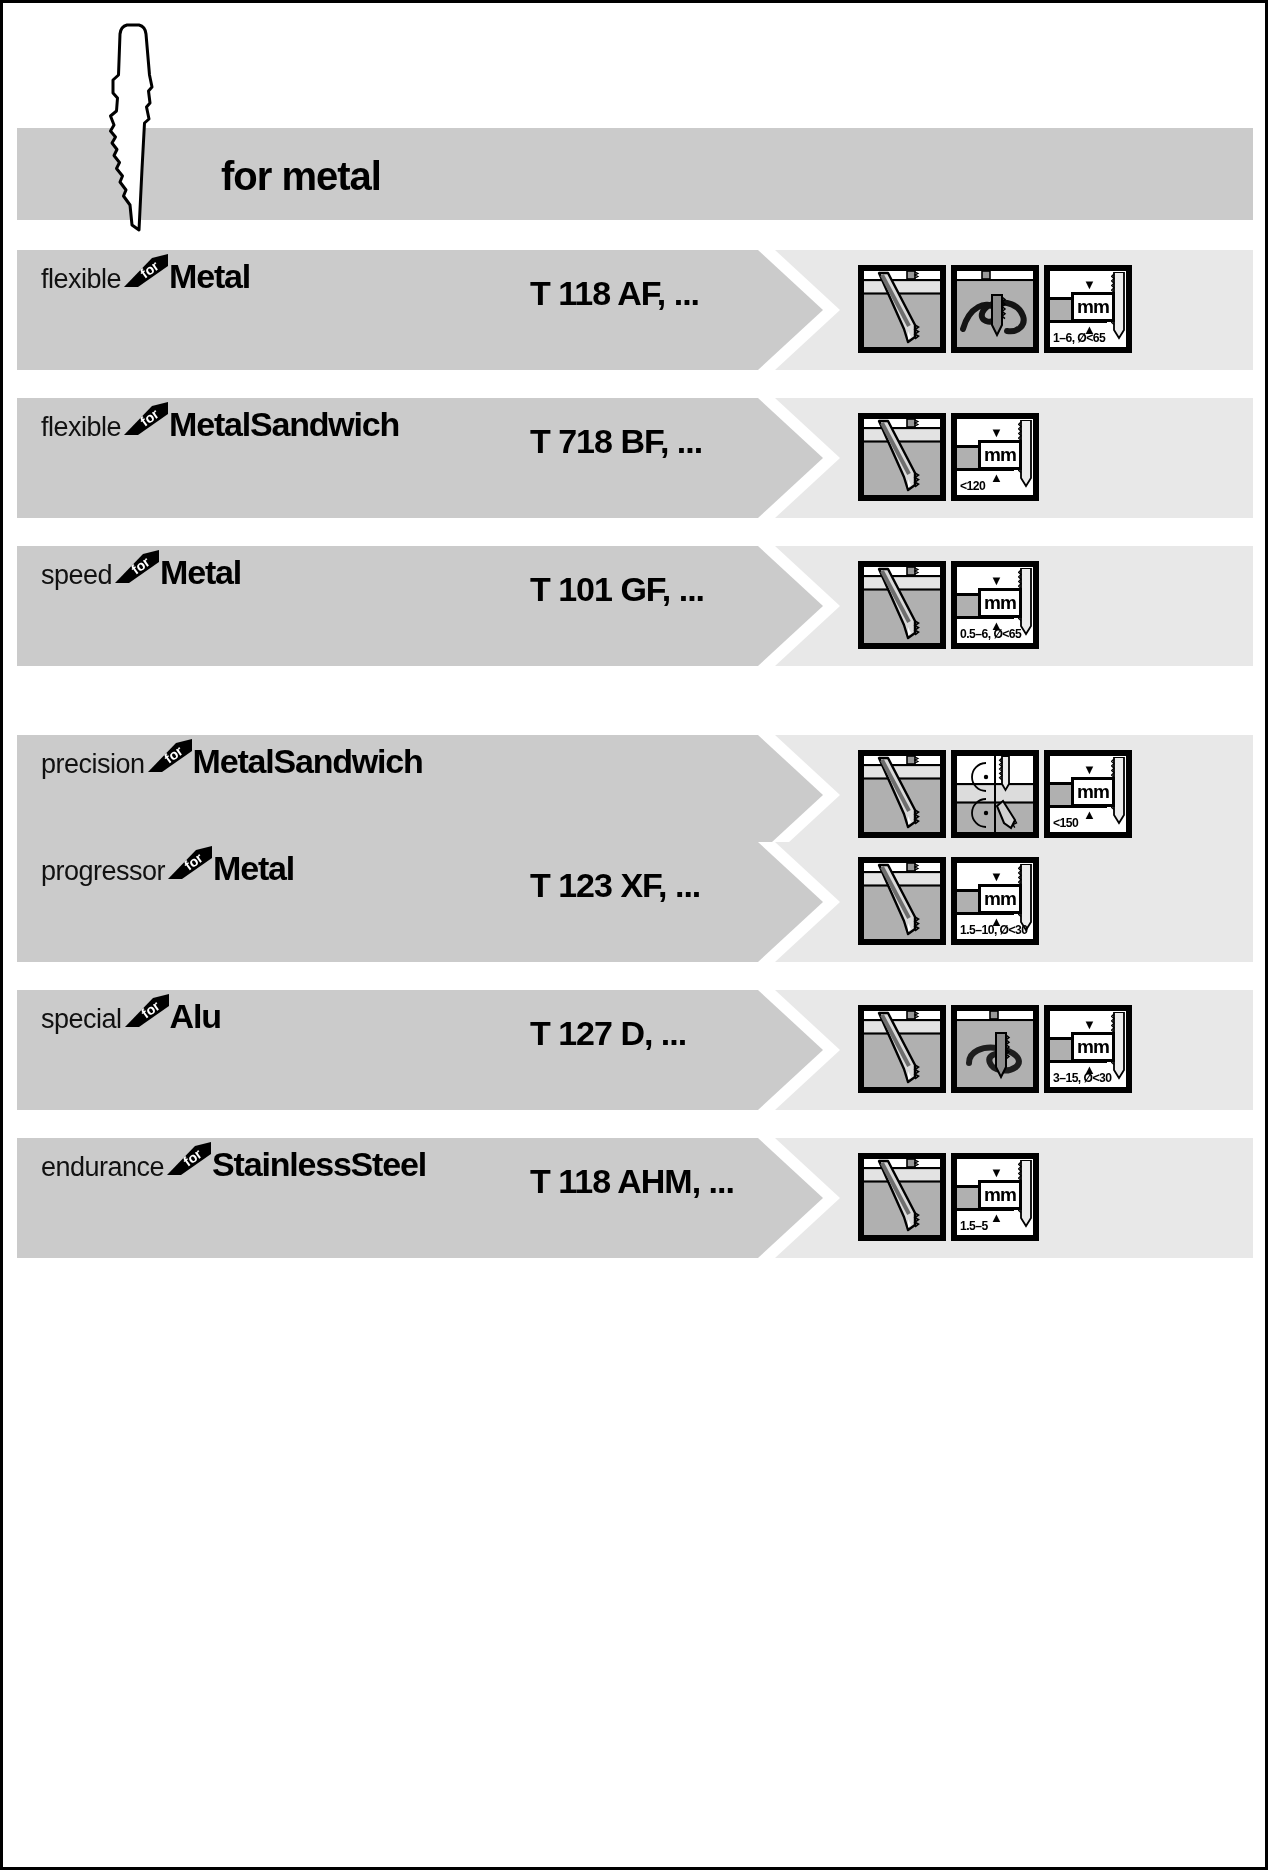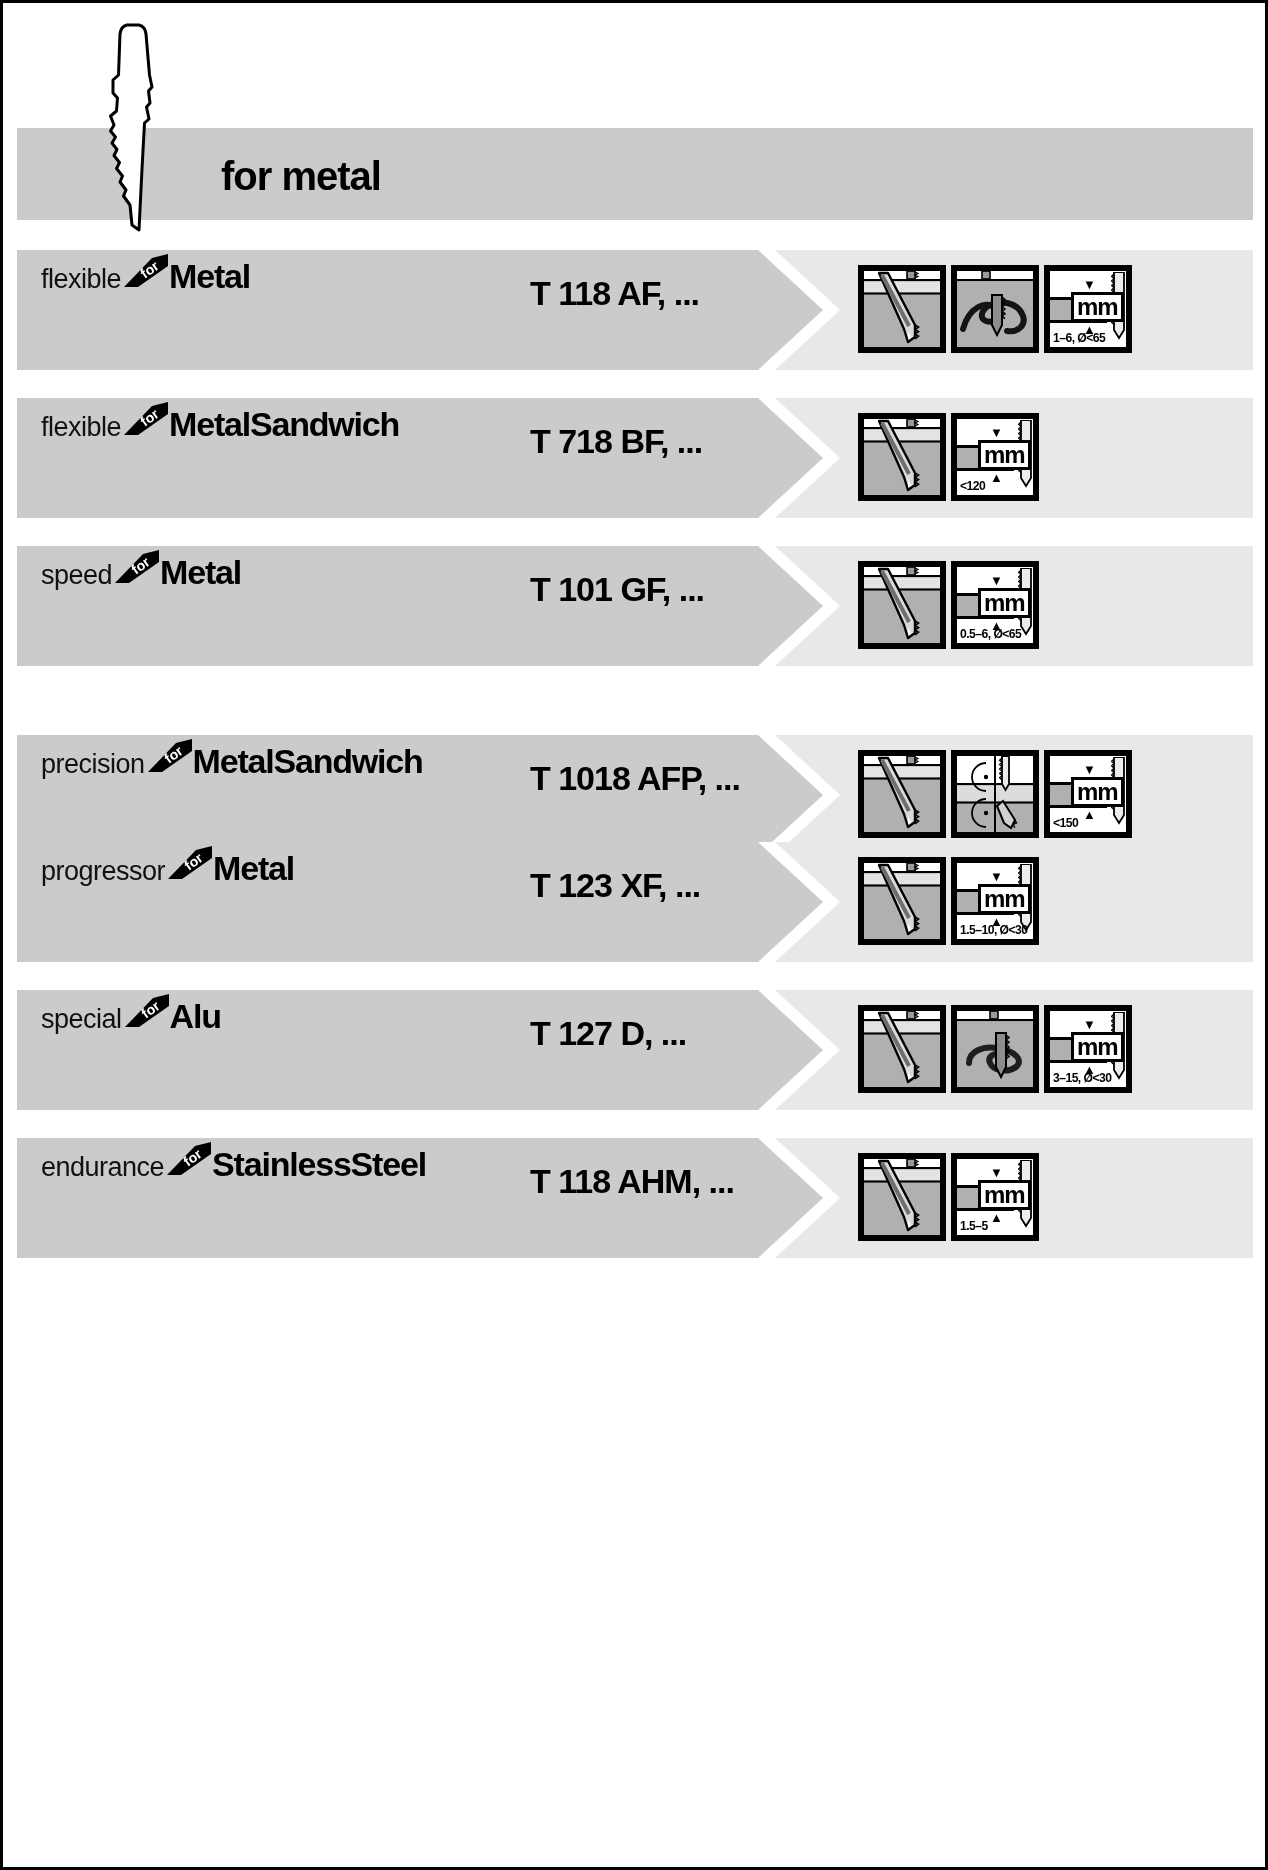--- a/index.html
+++ b/index.html
@@ -54,21 +54,21 @@
   .mmbox{position:relative;}
   .mmblade{position:absolute; right:1px; top:1px; width:14px; height:68px;}
   .mmlines{
     position:absolute; left:0; top:26px; width:57px; height:20px;
     border-top:3px solid #000; border-bottom:3px solid #000; background:#fff;
   }
   .mmmat{position:absolute; left:0; top:0; width:21px; height:20px; background:#b0b0b0;}
   .mmlabel{
     position:absolute; left:21px; top:21px; height:24px; line-height:24px;
     padding:0 3px; border:3px solid #000; background:#fff;
-    font-size:24px; font-weight:bold; letter-spacing:-1px; z-index:2;
+    font-size:19px; font-weight:bold; letter-spacing:-1px; z-index:2;
   }
   .tri{position:absolute; left:33px; font-size:13px; color:#000; z-index:2; line-height:13px;}
   .tri-down{top:7px;}
   .tri-up{top:52px;}
   .mmrange{
     position:absolute; left:3px; bottom:2px; font-size:13.5px; font-weight:bold;
     letter-spacing:-0.6px; white-space:nowrap;
     transform:scaleX(0.9); transform-origin:left bottom; z-index:3;
   }
   .hidden-defs{position:absolute; width:0; height:0; overflow:hidden;}
@@ -264,24 +264,20 @@
     <div class="row-arrow"></div>
     <div class="row-line">
         <span class="strut"></span>
       <span class="prefix">precision</span>
       <svg class="forlogo" viewBox="0 0 45 34">
           <use href="#sym-forlogo"></use>
           <text class="fortext" x="17" y="22" transform="rotate(-36 24 16)">for</text>
         </svg>
       <span class="series-name">MetalSandwich</span>
     </div>
-    <div class="row-model-line">
-        <span class="strut"></span>
-        <span class="model">T 1018 AFP, ...</span>
-      </div>
     <div class="row-icons">
       <svg class="picto" viewBox="0 0 76 76">
           <use href="#sym-angled"></use>
         </svg>
       <svg class="picto" viewBox="0 0 76 76">
           <use href="#sym-sand"></use>
         </svg>
       <div class="picto mmbox">
         <svg class="mmblade" viewBox="0 0 14 68">
             <use href="#sym-mblade"></use>

